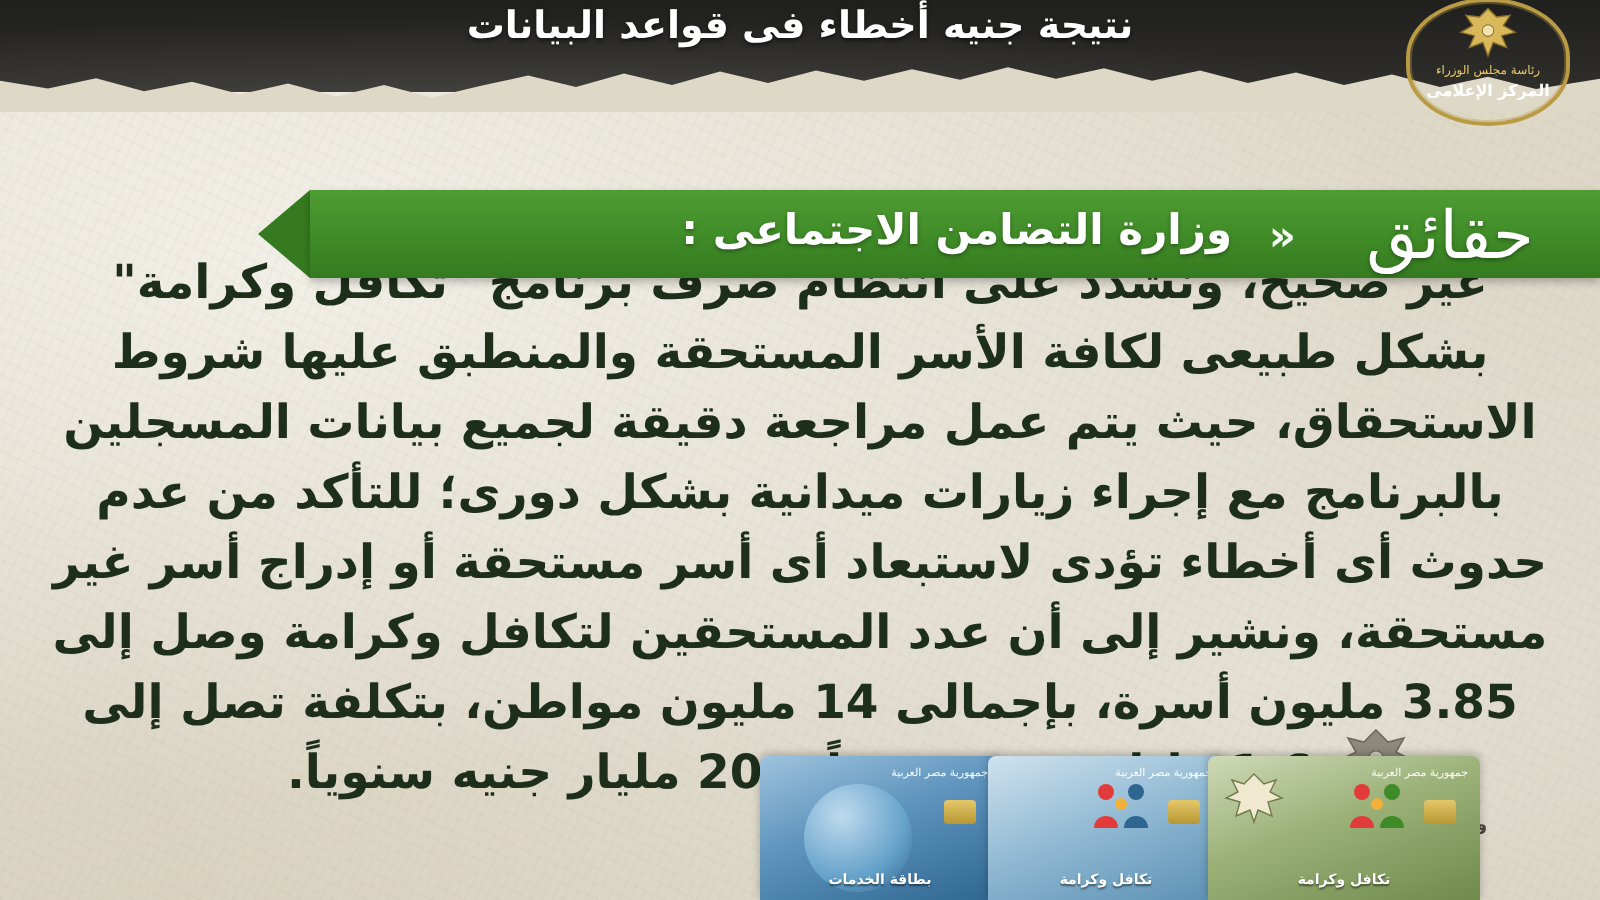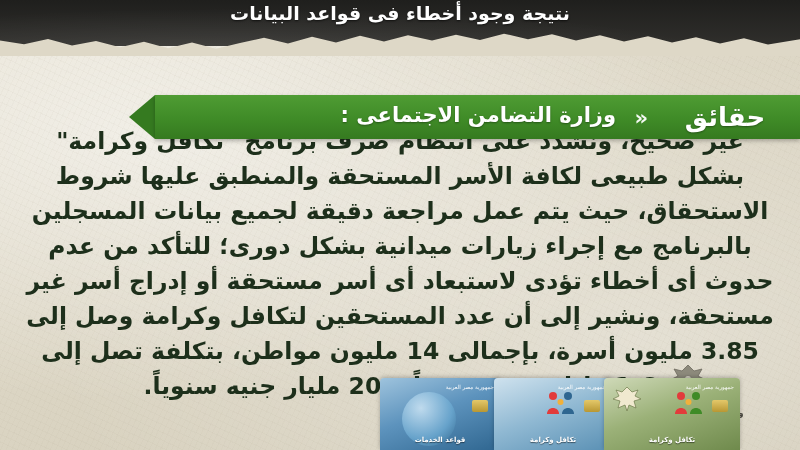--- a/index.html
+++ b/index.html
@@ -161,22 +161,22 @@
   #banner-label {
     position: absolute;
     top: 0;
     right: 0;
     width: 150px;
     height: 44px;
     display: flex;
     align-items: center;
     justify-content: center;
     color: #ffffff;
-    font-size: 26px;
-    font-weight: bold;
+    font-size: 33px;
+    font-weight: normal;
     text-shadow: 0 1px 2px rgba(0,0,0,0.35);
   }
   #banner-chevrons {
     position: absolute;
     top: 11px;
     right: 152px;
     color: #ffffff;
     font-size: 21px;
     font-weight: bold;
     opacity: 0.95;
@@ -328,23 +328,34 @@
 </head>
 <body>
 
 <div id="poster">
 
   <div id="paper-texture"></div>
 
   <div id="top-strip">
     <div id="top-strip-texture"></div>
   </div>
-  <div id="top-headline">نتيجة وجود أخطاء فى قواعد البيانات</div>
+  <div id="top-headline">نتيجة جنيه أخطاء فى قواعد البيانات</div>
   <div id="torn-edge"></div>
 
+  <div id="emblem-top">
+    <div class="ring"></div>
+    <div class="eagle">
+      <svg viewBox="0 0 40 34" width="34" height="30" aria-hidden="true">
+        <path d="M20 2 L25 7 L33 6 L29 12 L36 16 L28 18 L31 25 L23 22 L20 30 L17 22 L9 25 L12 18 L4 16 L11 12 L7 6 L15 7 Z" fill="#d8b85a" stroke="#8a6f2a" stroke-width="0.8"></path>
+        <circle cx="20" cy="15" r="3.4" fill="#f2e2b0" stroke="#8a6f2a" stroke-width="0.6"></circle>
+      </svg>
+    </div>
+    <div class="label-line">رئاسة مجلس الوزراء</div>
+    <div class="label-main">المركز الإعلامى</div>
+  </div>
 
   <div id="banner">
     <div id="banner-tail"></div>
     <div id="banner-bar"></div>
     <div id="banner-source">وزارة التضامن الاجتماعى :</div>
     <div id="banner-chevrons">«</div>
     <div id="banner-label">حقائق</div>
   </div>
 
   <div id="body-text">غير صحيح، ونشدد على انتظام صرف برنامج "تكافل وكرامة" بشكل طبيعى لكافة الأسر المستحقة والمنطبق عليها شروط الاستحقاق، حيث يتم عمل مراجعة دقيقة لجميع بيانات المسجلين بالبرنامج مع إجراء زيارات ميدانية بشكل دورى؛ للتأكد من عدم حدوث أى أخطاء تؤدى لاستبعاد أى أسر مستحقة أو إدراج أسر غير مستحقة، ونشير إلى أن عدد المستحقين لتكافل وكرامة وصل إلى 3.85 مليون أسرة، بإجمالى 14 مليون مواطن، بتكلفة تصل إلى 1.6 مليار جنيه شهرياً، و20 مليار جنيه سنوياً.</div>
@@ -359,21 +370,21 @@
         </svg>
       </div>
       <div class="seal-text">جمهورية مصر العربية</div>
       <div class="seal-text strong">وزارة التضامن الاجتماعى</div>
     </div>
 
     <div class="card-img" id="card-globe">
       <div class="globe-circle"></div>
       <div class="card-chip"></div>
       <div class="card-sub">جمهورية مصر العربية</div>
-      <div class="card-title">قواعد الخدمات</div>
+      <div class="card-title">بطاقة الخدمات</div>
     </div>
 
     <div class="card-img" id="card-takaful">
       <div class="card-chip"></div>
       <div class="family-icon">
         <svg viewBox="0 0 34 28" width="34" height="28" aria-hidden="true">
           <circle cx="9" cy="8" r="4" fill="#e23b3b"></circle>
           <circle cx="24" cy="8" r="4" fill="#2f6690"></circle>
           <path d="M3 26 C3 18 15 18 15 26 Z" fill="#e23b3b"></path>
           <path d="M18 26 C18 18 30 18 30 26 Z" fill="#2f6690"></path>

